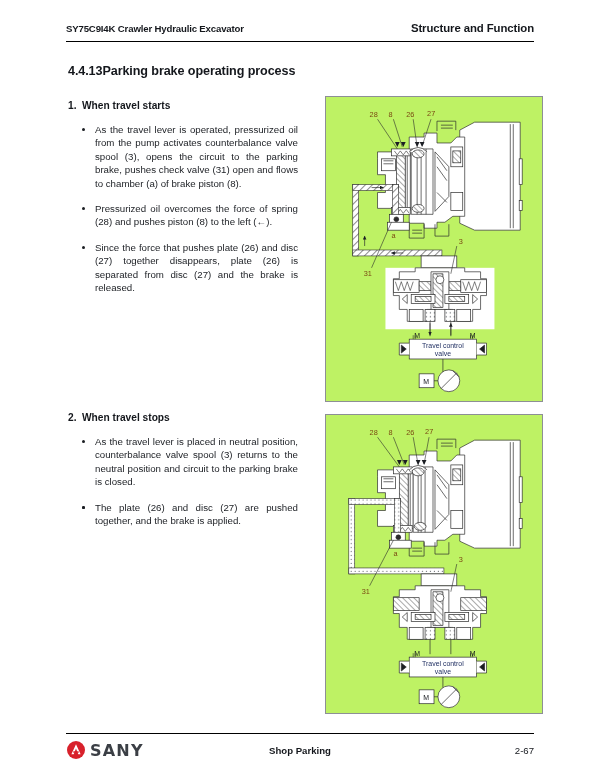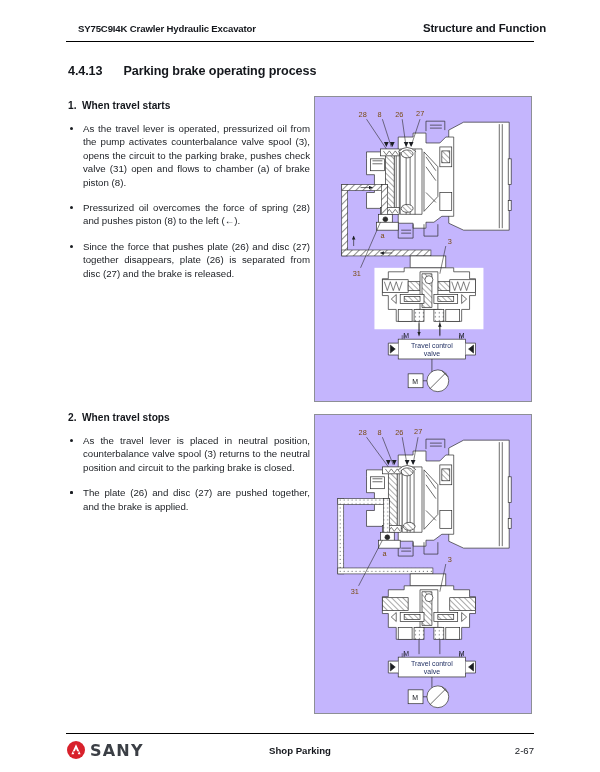--- a/index.html
+++ b/index.html
@@ -12,21 +12,21 @@
     height: 772px;
     position: relative;
     font-family: "Liberation Sans", sans-serif;
     color: #1a1a1a;
     overflow: hidden;
   }
 
   
   .page-header {
     position: absolute;
-    left: 78px;
+    left: 66px;
     top: 22px;
     width: 468px;
     display: flex;
     justify-content: space-between;
     align-items: baseline;
   }
   .hdr-left {
     font-size: 9.6px;
     font-weight: bold;
     letter-spacing: -0.15px;
@@ -50,21 +50,21 @@
   
   .section-title {
     position: absolute;
     left: 68px;
     top: 64px;
     font-size: 12.6px;
     font-weight: bold;
     color: #14171c;
     letter-spacing: -0.1px;
   }
-  .section-title .num { margin-right: 21px; }
+  .section-title .num { margin-right: 0; }
 
   
   .text-col {
     position: absolute;
     left: 68px;
     width: 242px;
   }
   .col-block-1 { top: 100px; }
   .col-block-2 { top: 412px; }
 
@@ -75,21 +75,21 @@
     margin-bottom: 11px;
     display: flex;
   }
   .sub-head .sh-num {
     width: 14px;
     flex: none;
   }
 
   ul.bullets {
     list-style: none;
-    margin: 0;
+    margin: 12px;
     padding: 0;
   }
   ul.bullets li {
     position: relative;
     padding-left: 15px;
     margin-bottom: 12px;
     font-size: 9.7px;
     line-height: 13.4px;
     text-align: justify;
     color: #1b1e23;
@@ -102,24 +102,24 @@
     top: 5px;
     width: 3.2px;
     height: 3.2px;
     border-radius: 50%;
     background: #1b1e23;
   }
 
   
   .diagram-panel {
     position: absolute;
-    left: 314px;
+    left: 325px;
     width: 218px;
     border: 1px solid #8d8f95;
-    background: #c4b5fd;
+    background: #bef264;
     box-sizing: border-box;
   }
   #diagram-1 { top: 96px;  height: 306px; }
   #diagram-2 { top: 414px; height: 300px; }
   .diagram-panel svg {
     display: block;
     width: 100%;
     height: 100%;
   }
 

